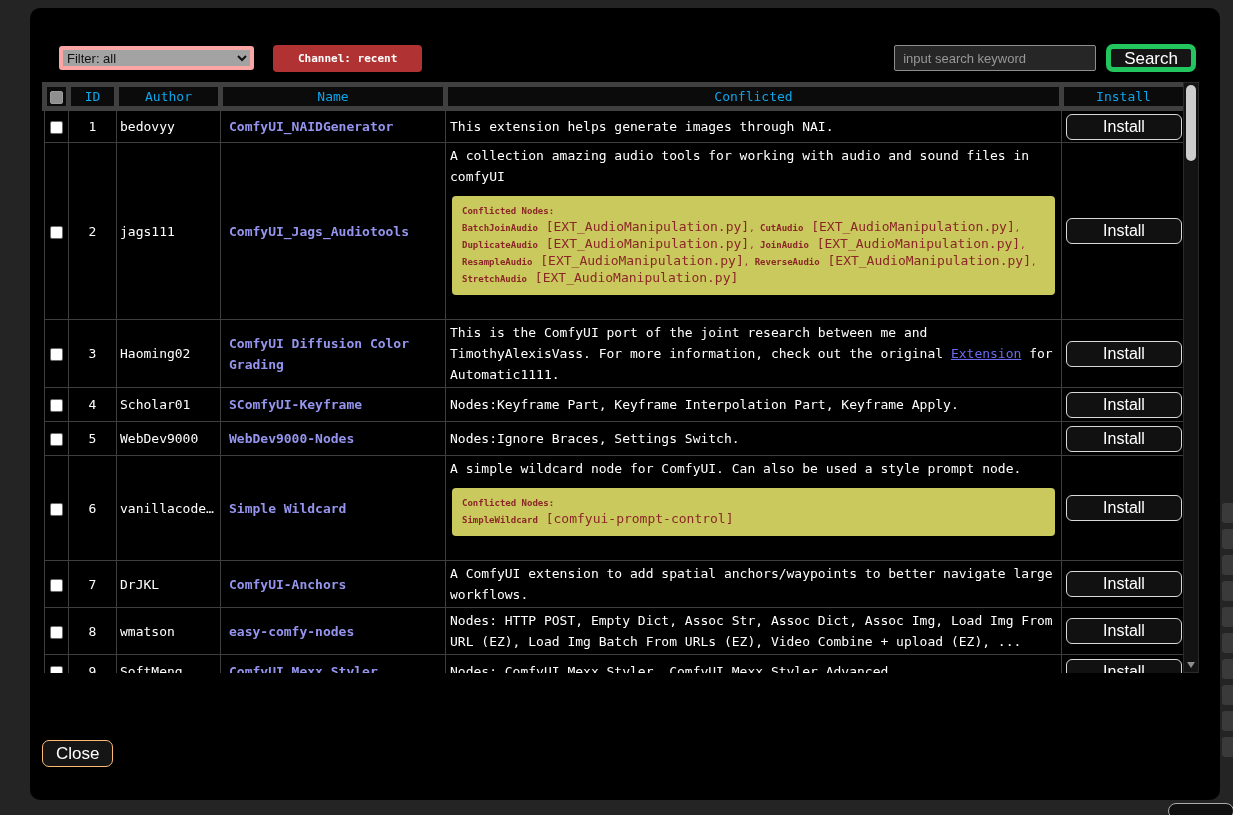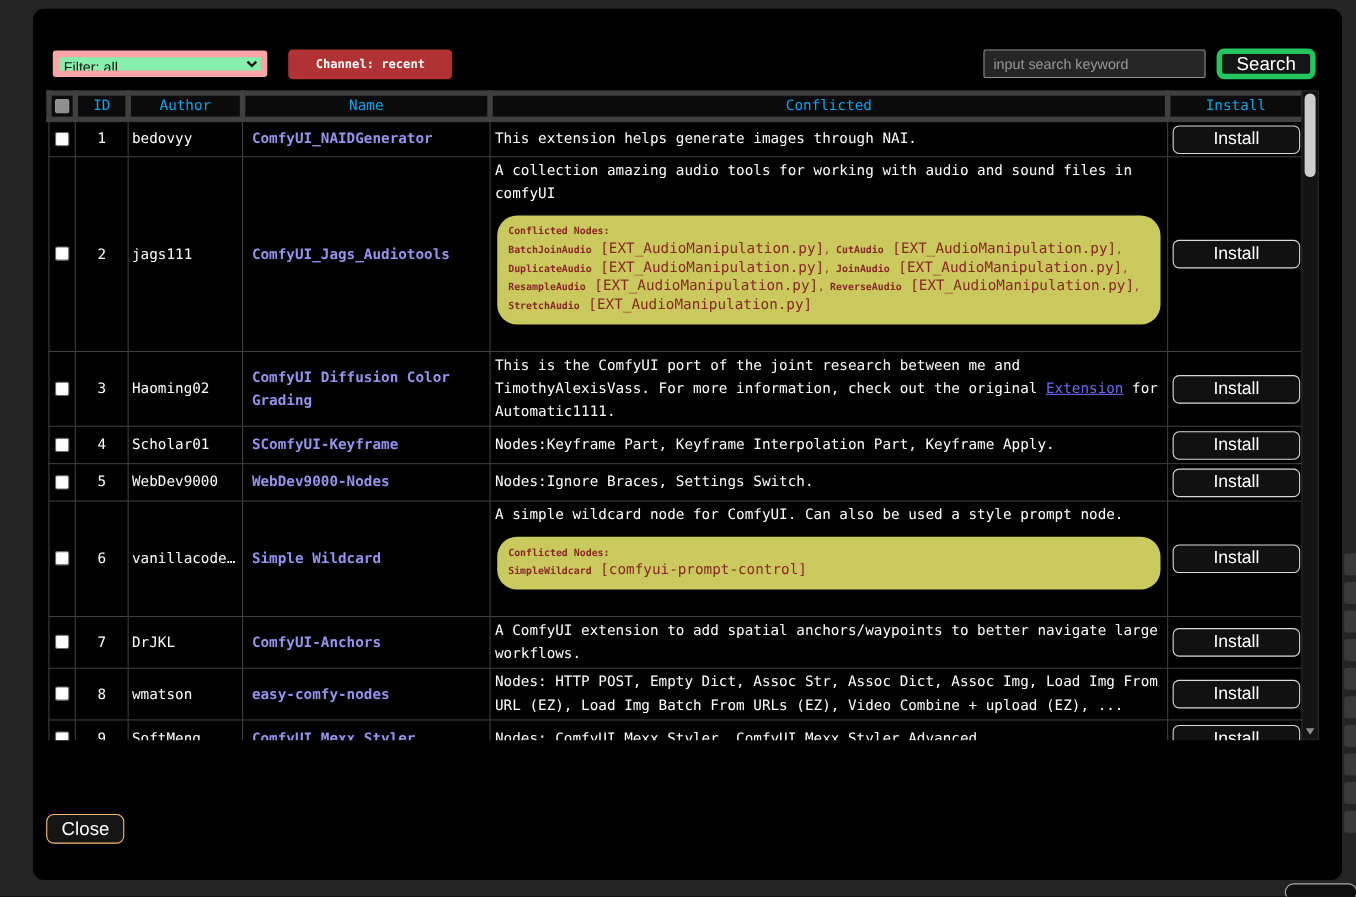--- a/index.html
+++ b/index.html
@@ -15,22 +15,22 @@
     position: absolute; left: 30px; top: 8px;
     width: 1190px; height: 792px;
     background: #000; border-radius: 10px;
   }
 
   
   .toolbar { display: flex; align-items: center; padding: 36px 24px 0 18px; }
   .filter-select {
     width: 195px; height: 24px;
     font: 13px "Liberation Sans", sans-serif;
-    background: #86efac; color: #111;
-    border: 6px solid #fca5a5; border-radius: 3px;
+    background: #a3a3a3; color: #111;
+    border: 4px solid #fca5a5; border-radius: 3px; margin-left: 11px;
   }
   .badge {
     margin-left: 19px;
     background: var(--badge-bg, #b03232);
     color: #fff; font-weight: bold; font-size: 11px;
     padding: 7px 25px; border-radius: 4px;
     font-family: "DejaVu Sans Mono", monospace;
   }
   .spacer { flex: 1; }
   .search-input {
@@ -82,21 +82,21 @@
     border: 1px solid #d9d9d9; border-radius: 6px;
     font: 16px "Liberation Sans", sans-serif;
     cursor: pointer;
   }
   a.desc-link { color: var(--link-color, #6b6bf0); text-decoration: underline; cursor: pointer; }
 
   
   .conflict {
     background: var(--conflict-bg, #c9c95e);
     color: var(--conflict-text, #8b2626);
-    border-radius: 18px;
+    border-radius: 4px;
     margin: 9px 2px 22px 2px;
     padding: 8px 10px;
     font-size: 9px; line-height: 15px; font-weight: normal;
   }
   .conflict-title { font-weight: bold; font-size: 9px; }
   .conflict b { font-weight: bold; }
   .conflict .src { font-size: 13px; }
 
   
   .vscroll { position: absolute; top: 0; right: 0; width: 16px; height: 591px; background: #131313; border: 1px solid #2a2a2a; }

